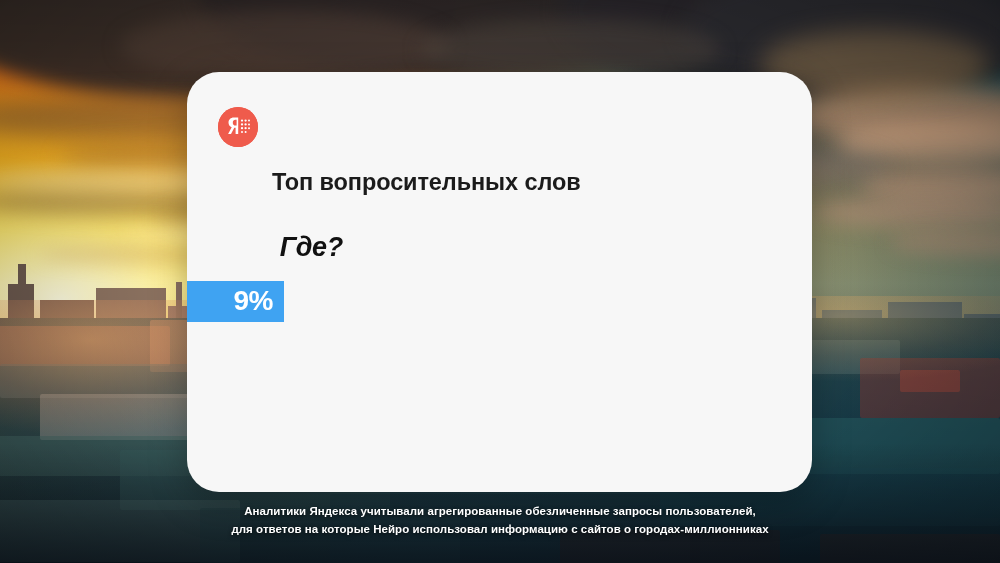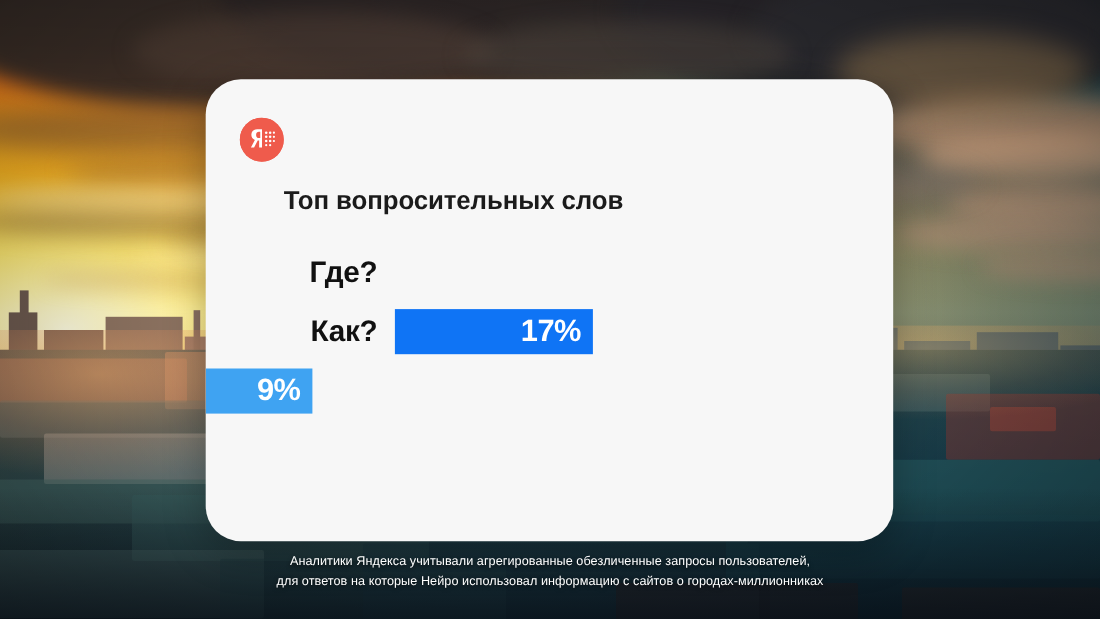--- a/index.html
+++ b/index.html
@@ -162,21 +162,21 @@
     box-shadow: 0 10px 38px rgba(0,0,0,0.30);
     overflow: hidden;
   }
 
   .card-header {
     position: absolute;
     left: 31px;
     top: 32px;
     display: flex;
     align-items: flex-start;
-    gap: 0;
+    gap: 14px;
   }
 
   .logo {
     width: 40px;
     height: 40px;
     border-radius: 50%;
     background: #ef5b4c;
     flex: 0 0 auto;
     position: relative;
     margin-top: 3px;
@@ -209,20 +209,21 @@
   }
   .row-label {
     width: 172px;
     text-align: right;
     padding-right: 16px;
     box-sizing: border-box;
     font-size: 27px;
     font-weight: bold;
     color: #111;
     letter-spacing: -0.3px;
+    font-style: italic;
   }
   .bar {
     height: 41px;
     display: flex;
     align-items: center;
     justify-content: flex-end;
     box-sizing: border-box;
     padding-right: 11px;
   }
   .bar-value {
@@ -235,21 +236,21 @@
 
   
   .caption {
     position: absolute;
     left: 0;
     bottom: 24px;
     width: 1000px;
     text-align: center;
     color: #ffffff;
     font-size: 11.5px;
-    font-weight: normal;
+    font-weight: bold;
     line-height: 1.55;
     letter-spacing: 0.05px;
     text-shadow: 0 1px 4px rgba(0,0,0,0.75);
   }
   .caption-line { display: block; }
 </style>
 </head>
 <body>
 
 <div id="stage">
@@ -361,26 +362,20 @@
         <span class="title-line">Топ вопросительных слов</span>
       </div>
     </div>
 
     <div class="chart">
 
       <div class="row">
         <div class="row-label">Где?</div>
       </div>
 
-      <div class="row">
-        <div class="row-label">Как?</div>
-        <div class="bar" style="width:180px; background:#0f74f5;">
-          <span class="bar-value">17%</span>
-        </div>
-      </div>
 
       <div class="row">
         <div class="bar" style="width:97px; background:#3fa3f2;">
           <span class="bar-value">9%</span>
         </div>
       </div>
 
     </div>
   </div>
 

